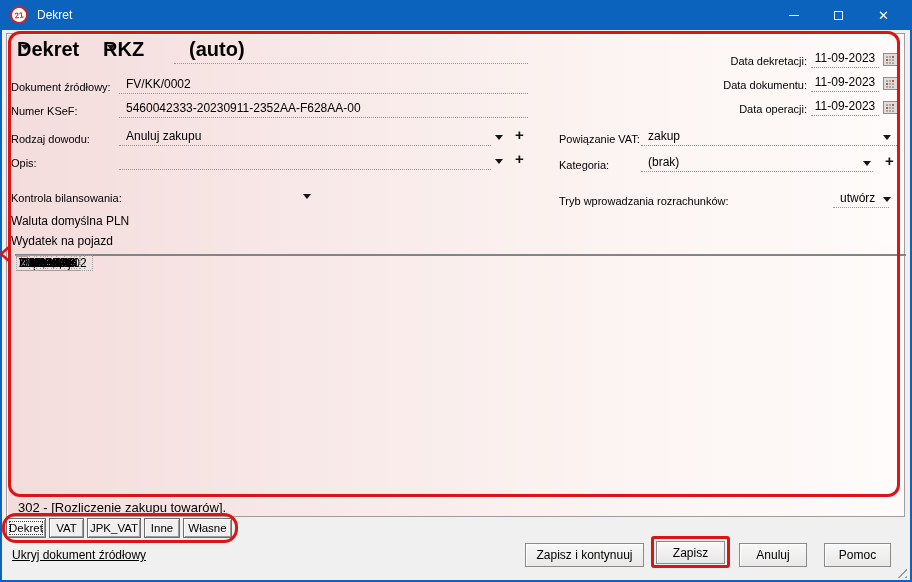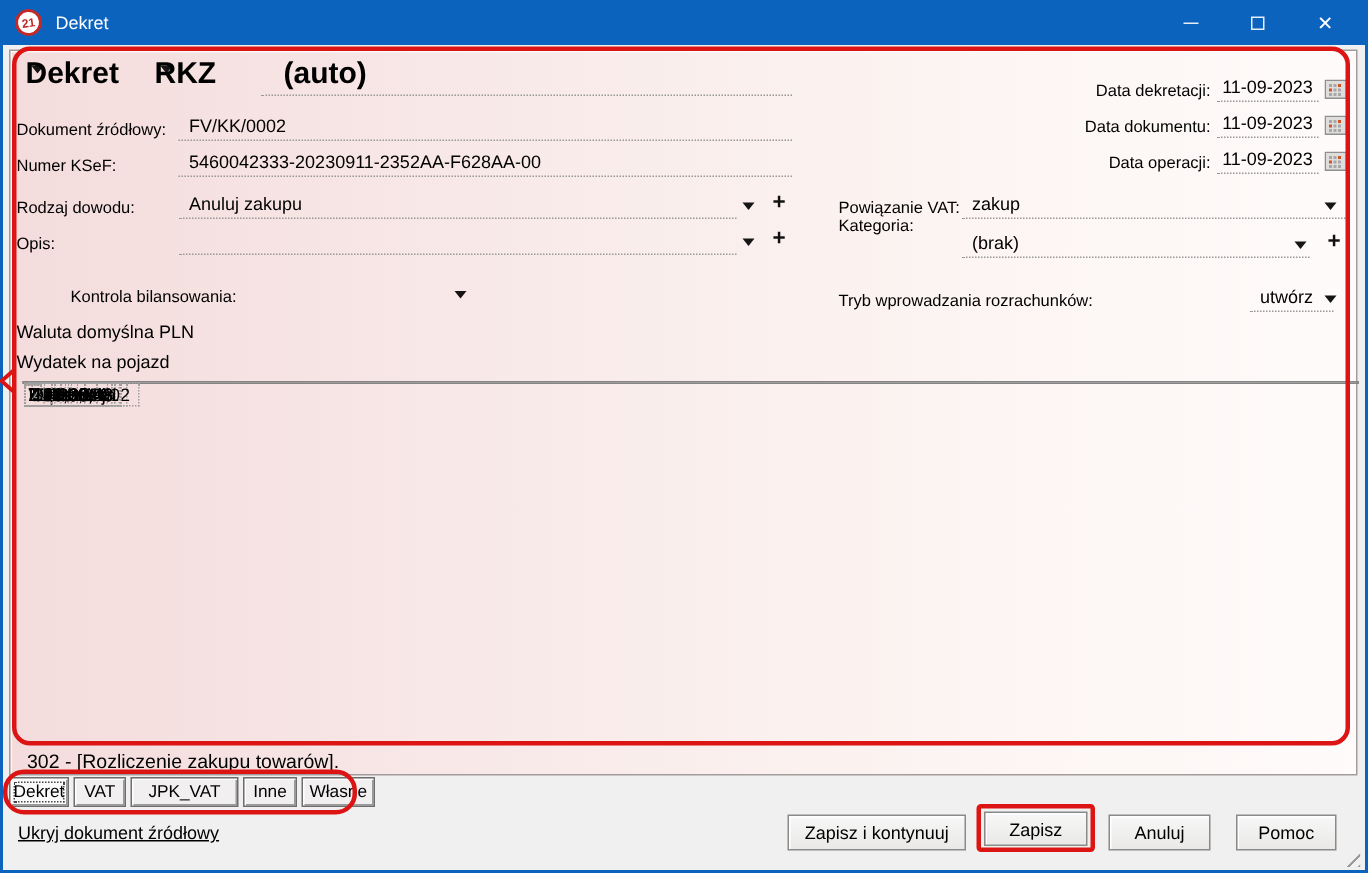--- a/index.html
+++ b/index.html
@@ -121,21 +121,21 @@
     <span class="lbl" style="left:4px;top:99px;">Rodzaj dowodu:</span>
     <span class="val" style="left:112px;top:95px;width:372px;">Anuluj zakupu</span>
     <span class="dd" style="left:488px;top:101px;"></span>
     <span class="plus" style="left:508px;top:95px;">+</span>
 
     <span class="lbl" style="left:4px;top:123px;">Opis:</span>
     <span class="val" style="left:112px;top:119px;width:372px;"></span>
     <span class="dd" style="left:488px;top:125px;"></span>
     <span class="plus" style="left:508px;top:119px;">+</span>
 
-    <span class="lbl" style="left:4px;top:158px;margin-left:36px;">Kontrola bilansowania:</span>
+    <span class="lbl" style="left:4px;top:158px;">Kontrola bilansowania:</span>
     <span class="dd" style="left:296px;top:160px;"></span>
 
     <span class="linku" style="left:4px;top:180px;">Waluta domyślna PLN</span>
     <span class="linku" style="left:4px;top:200px;">Wydatek na pojazd</span>
 
     <span class="lbl" style="left:650px;top:21px;width:150px;text-align:right;">Data dekretacji:</span>
     <span class="val center" style="left:804px;top:17px;width:68px;">11-09-2023</span>
     <svg class="cal" style="left:876px;top:19px;" viewBox="0 0 15 13">
         <rect x="0.5" y="0.5" width="14" height="12" fill="#e0dddd" stroke="#8f8f8f"></rect>
         <rect x="3" y="3" width="2" height="2" fill="#a8a8a8"></rect>
@@ -176,21 +176,21 @@
         <rect x="9" y="6" width="2" height="2" fill="#a8a8a8"></rect>
         <rect x="3" y="9" width="2" height="2" fill="#a8a8a8"></rect>
         <rect x="6" y="9" width="2" height="2" fill="#a8a8a8"></rect>
         <rect x="9" y="9" width="2" height="2" fill="#a8a8a8"></rect>
       </svg>
 
     <span class="lbl" style="left:552px;top:99px;">Powiązanie VAT:</span>
     <span class="val" style="left:634px;top:95px;width:256px;">zakup</span>
     <span class="dd" style="left:876px;top:101px;"></span>
 
-    <span class="lbl" style="left:552px;top:111px;">Kategoria:</span>
+    <span class="lbl" style="left:552px;top:125px;">Kategoria:</span>
     <span class="val" style="left:634px;top:121px;width:232px;">(brak)</span>
     <span class="dd" style="left:856px;top:127px;"></span>
     <span class="plus" style="left:878px;top:121px;">+</span>
 
     <span class="lbl" style="left:552px;top:161px;">Tryb wprowadzania rozrachunków:</span>
     <span class="val" style="left:826px;top:157px;width:56px;">utwórz</span>
     <span class="dd" style="left:876px;top:163px;"></span>
 
     <table class="grid">
       <colgroup>
@@ -354,21 +354,21 @@
       </tr>
     </tbody>
       </table>
 
     <span class="statusline">302 - [Rozliczenie zakupu towarów].</span>
   </div>
 
   <div class="tabbar">
     <div class="tab active" style="width:40px;">Dekret</div>
     <div class="tab" style="width:35px;">VAT</div>
-    <div class="tab" style="width:72px;">JPK_VAT</div>
+    <div class="tab" style="width:54px;">JPK_VAT</div>
     <div class="tab" style="width:36px;">Inne</div>
     <div class="tab" style="width:49px;">Własne</div>
   </div>
 
   <span class="btm-link">Ukryj dokument źródłowy</span>
   <button class="btn" style="left:525px;top:543px;width:119px;">Zapisz i kontynuuj</button>
   <button class="btn" style="left:656px;top:541px;width:69px;height:23px;">Zapisz</button>
   <button class="btn" style="left:739px;top:543px;width:68px;">Anuluj</button>
   <button class="btn" style="left:824px;top:543px;width:67px;">Pomoc</button>
   <div class="grip"></div>

